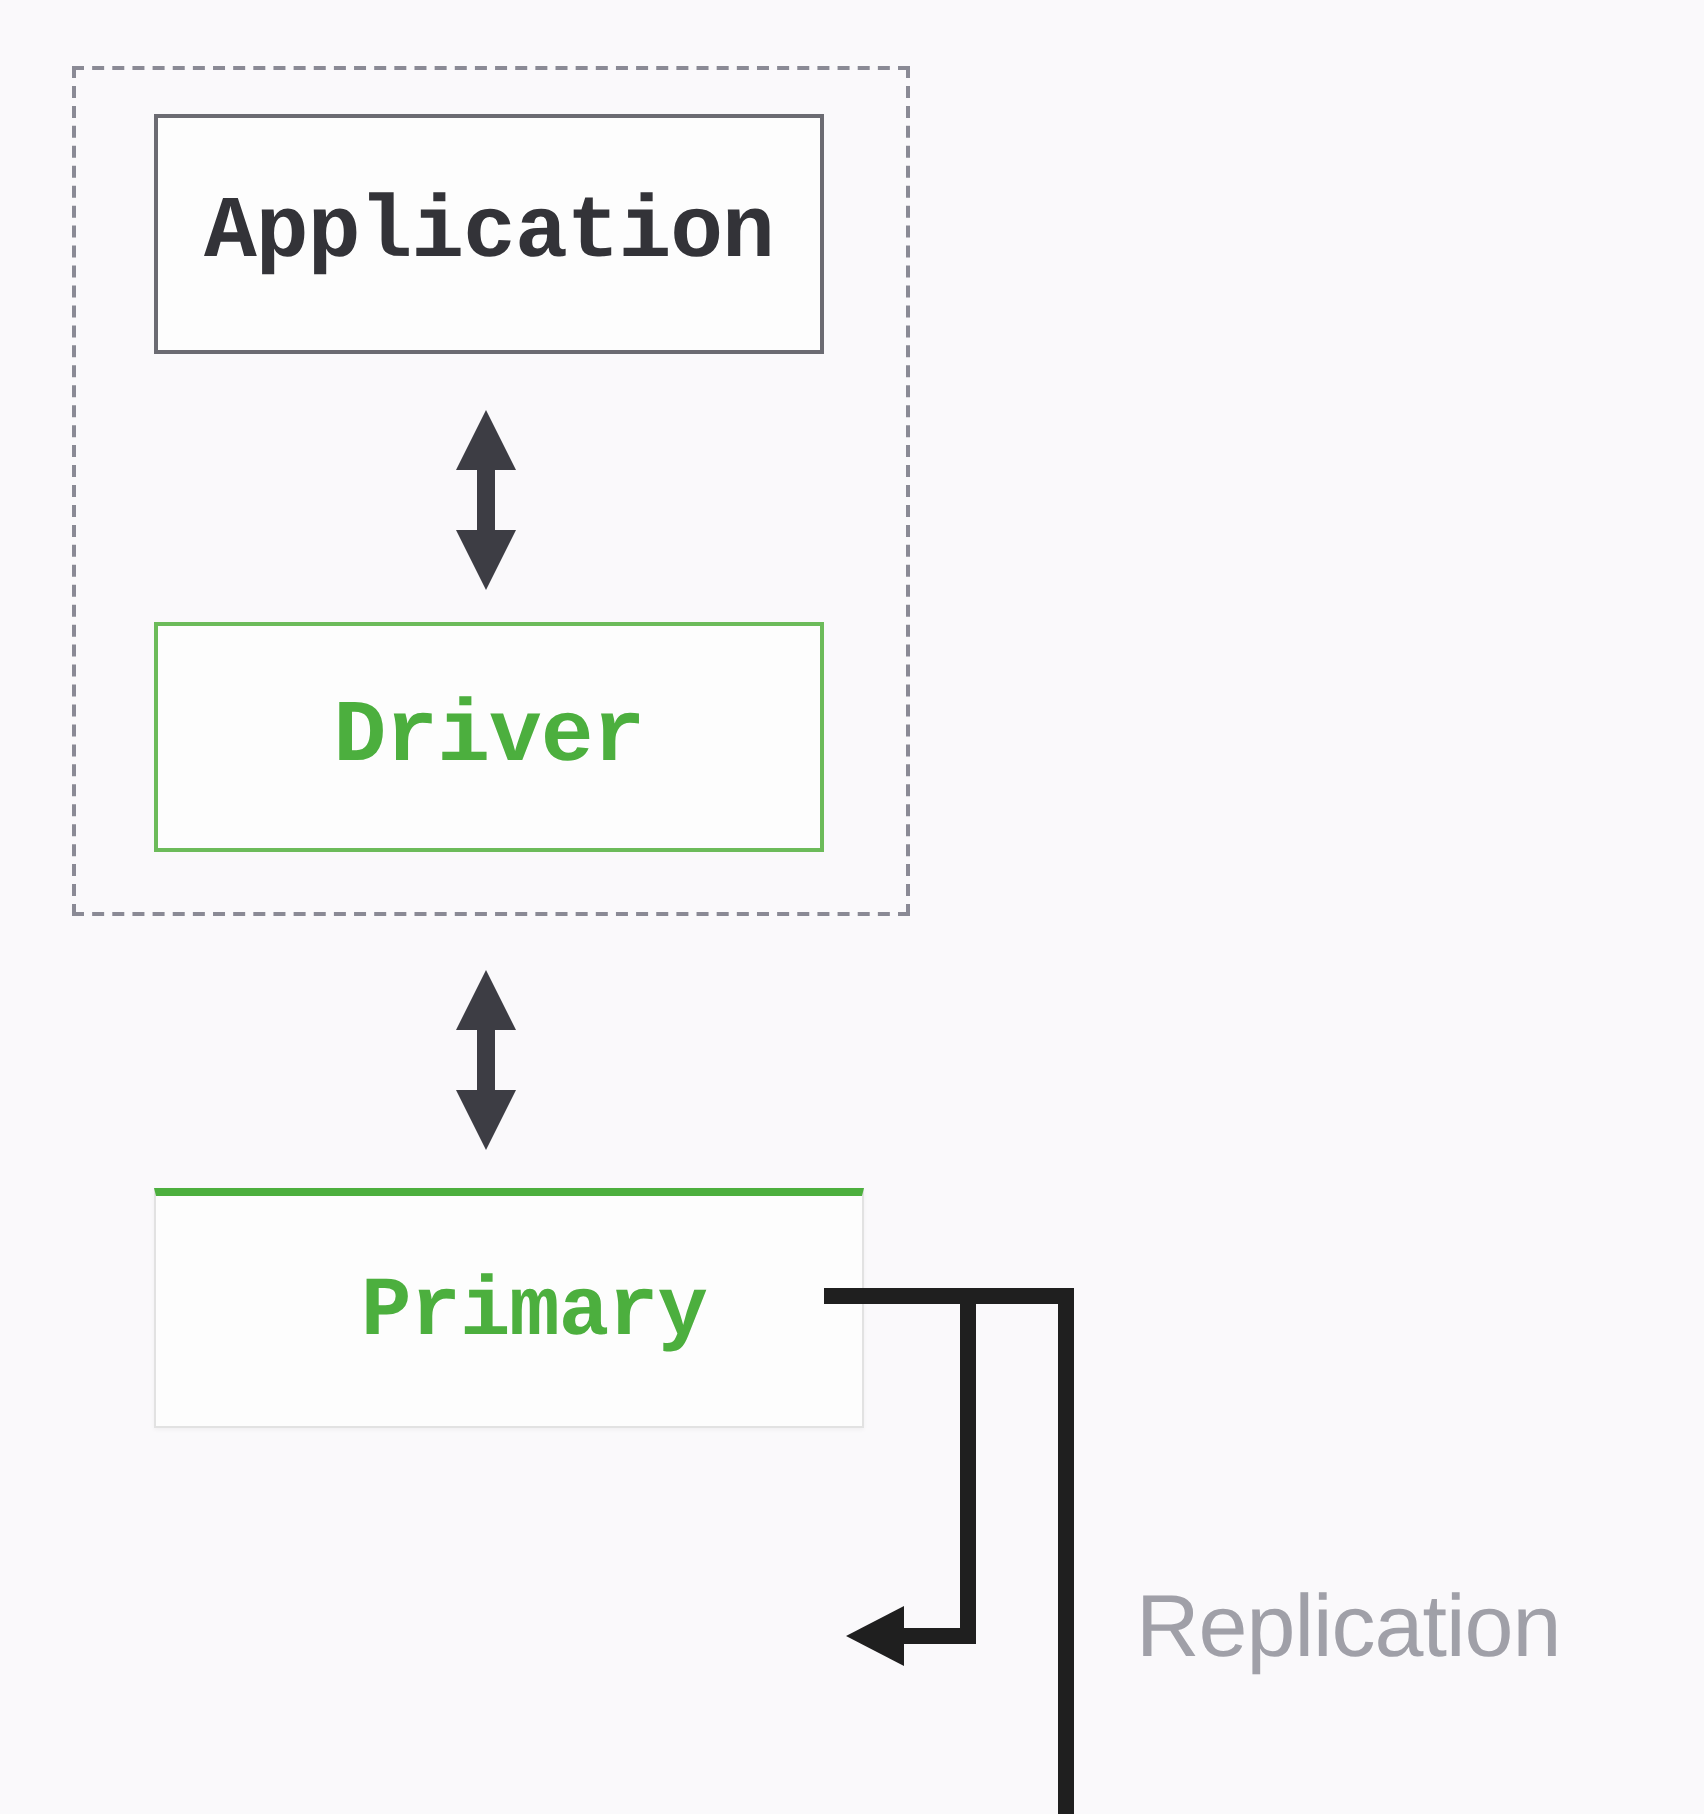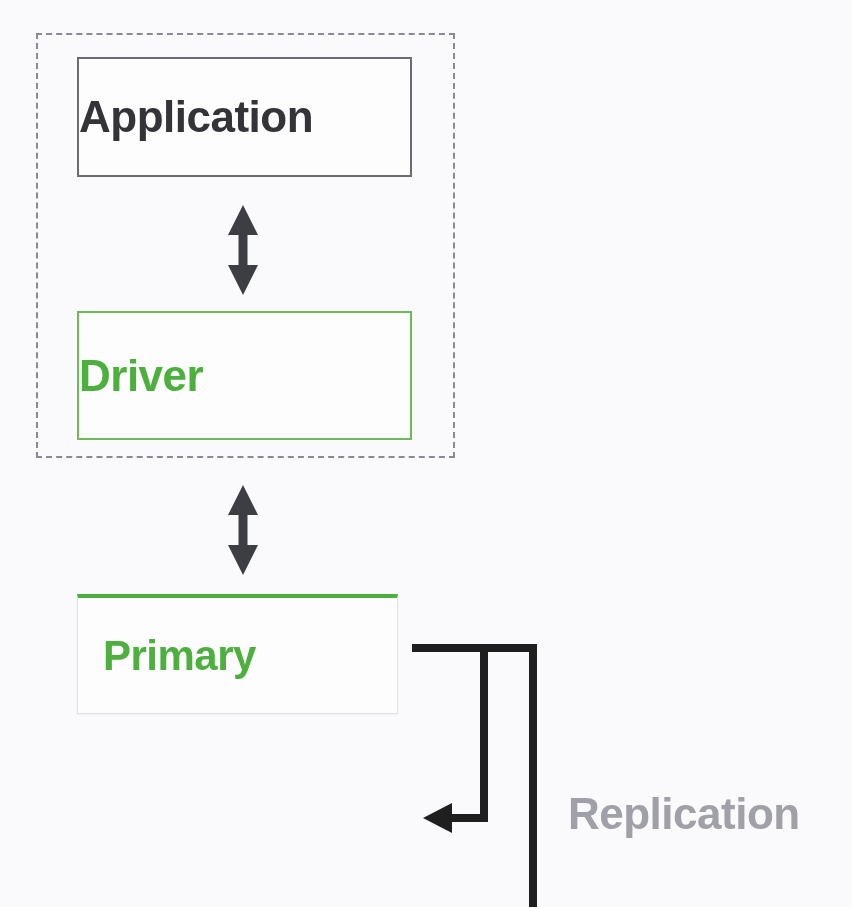--- a/index.html
+++ b/index.html
@@ -31,21 +31,22 @@
     background: transparent;
   }
 
   
   .node {
     position: absolute;
     box-sizing: border-box;
     background: #fdfdfd;
     display: flex;
     align-items: center;
-    justify-content: flex-start;
+    justify-content: center;
+    font-family: Liberation Mono, monospace;
   }
   .node-label {
     font-weight: bold;
     letter-spacing: -0.5px;
     line-height: 1;
     white-space: nowrap;
   }
 
   
   .node--application {
@@ -58,33 +59,33 @@
   .node--application .node-label {
     color: #333338;
     font-size: 44px;
   }
 
   
   .node--driver {
     left: 77px;
     top: 311px;
     width: 335px;
-    height: 129px;
+    height: 115px;
     border: 2px solid #6cbb5a;
   }
   .node--driver .node-label {
     color: #4caf3e;
     font-size: 44px;
   }
 
   
   .node--primary,
   .node--secondary {
     left: 77px;
-    width: 321px;
+    width: 355px;
     border: 1px solid #e2e2e2;
     border-top: 4px solid #4caf3e;
     box-shadow: 0 1px 2px rgba(0,0,0,0.04);
     padding-left: 25px;
   }
   .node--primary {
     top: 594px;
     height: 120px;
   }
   .node--secondary {
@@ -107,21 +108,21 @@
     pointer-events: none;
   }
 
   
   .replication-label {
     position: absolute;
     left: 568px;
     top: 792px;
     color: #a0a0a8;
     font-size: 44px;
-    font-weight: bold;
+    font-weight: normal;
     letter-spacing: -0.5px;
     white-space: nowrap;
     line-height: 1;
   }
 </style>
 </head>
 <body>
 
 <div id="diagram-canvas">
 

